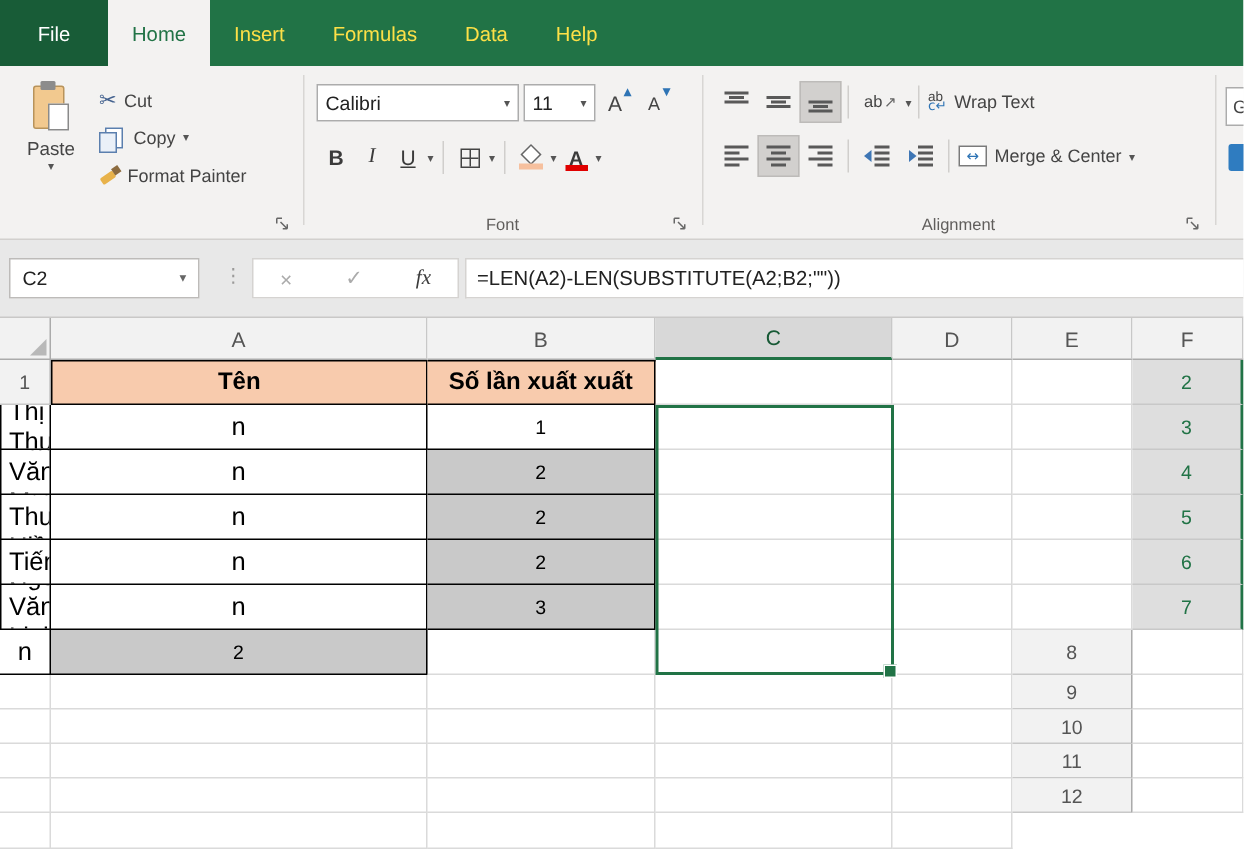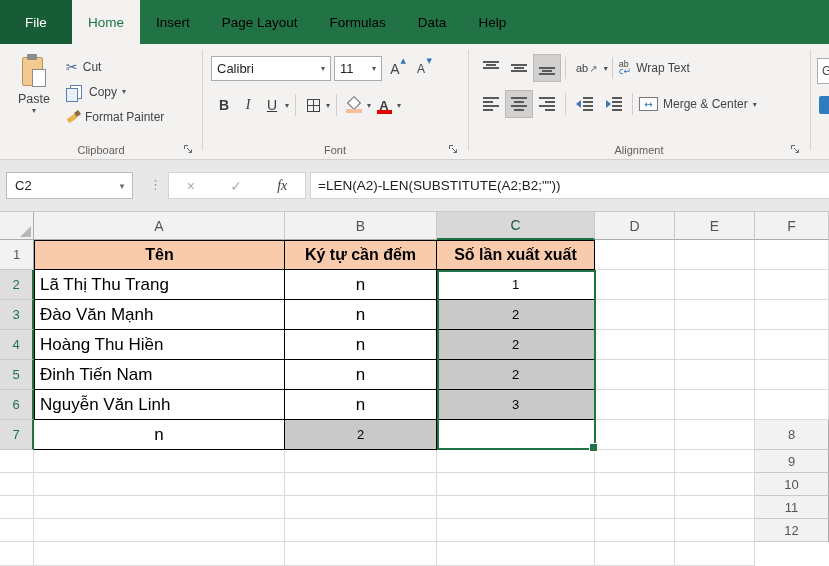--- a/index.html
+++ b/index.html
@@ -2,21 +2,21 @@
 <html><head>
 <meta charset="utf-8">
 <style>
   html,body{margin:0;padding:0;}
   .app{position:relative;width:829px;height:566px;overflow:hidden;background:#fff;
        font-family:"Liberation Sans",sans-serif;-webkit-font-smoothing:antialiased;}
 
   
   .tabbar{position:absolute;left:0;top:0;width:100%;height:44px;background:#217346;display:flex;align-items:stretch;}
   .file-tab{width:72px;background:#185C37;color:#fff;display:flex;align-items:center;justify-content:center;font-size:13.5px;}
-  .tab{display:flex;align-items:center;padding:0 16px;color:#000000;font-size:13.5px;white-space:nowrap;}
+  .tab{display:flex;align-items:center;padding:0 16px;color:#fde047;font-size:13.5px;white-space:nowrap;}
   .tab.active{background:#F3F2F1;color:#217346;}
   .tellme{display:flex;align-items:center;gap:9px;color:#fff;font-size:13.5px;margin-left:14px;white-space:nowrap;}
 
   
   .ribbon{position:absolute;left:0;top:44px;width:100%;height:116px;background:#F3F2F1;border-bottom:1px solid #D2D0CE;box-sizing:border-box;}
   .grp{position:absolute;top:0;height:115px;}
   .gsep{position:absolute;top:6px;width:1px;height:100px;background:#D8D6D4;}
   .grp-label{position:absolute;bottom:3px;left:0;width:100%;text-align:center;font-size:11px;color:#605E5C;}
   .launcher{position:absolute;bottom:4px;right:8px;width:11px;height:11px;}
   .ritem{display:flex;align-items:center;height:25px;font-size:12px;color:#444;gap:5px;white-space:nowrap;}
@@ -33,21 +33,21 @@
   .cut-glyph{font-family:"DejaVu Sans",sans-serif;font-size:14px;color:#44628F;}
   .copy-icon{position:relative;width:10px;height:12px;border:1px solid #5B7FAE;background:#fff;margin-left:4px;margin-right:2px;}
   .copy-icon::before{content:"";position:absolute;left:-5px;top:2px;width:10px;height:12px;border:1px solid #5B7FAE;background:#EAF0F8;}
   .fp-icon{position:relative;width:14px;height:13px;}
   .fp-icon::before{content:"";position:absolute;left:1px;top:6px;width:10px;height:5px;background:#E8B24A;transform:rotate(-35deg);border-radius:1px;}
   .fp-icon::after{content:"";position:absolute;right:0;top:1px;width:5px;height:5px;background:#8C6B3F;transform:rotate(-35deg);}
 
   
   .font-row1{position:absolute;left:8px;top:12px;display:flex;align-items:center;}
   .combo{height:25px;background:#fff;border:1px solid #ACACAC;box-sizing:border-box;display:flex;align-items:center;justify-content:space-between;font-size:13px;color:#222;padding:0 5px;}
-  .combo-font{width:120px;}
+  .combo-font{width:135px;}
   .combo-size{width:48px;margin-left:3px;}
   .fsz-btn{position:relative;width:26px;height:25px;display:flex;align-items:center;justify-content:center;font-size:14px;color:#444;}
   .fsz-btn .up,.fsz-btn .dn{position:absolute;top:1px;right:2px;font-size:7px;color:#2E74B5;font-family:"DejaVu Sans",sans-serif;}
   .font-row2{position:absolute;left:10px;top:48px;display:flex;align-items:center;gap:2px;}
   .fmt-btn{min-width:22px;height:26px;display:flex;align-items:center;justify-content:center;font-size:14px;color:#3B3B3B;}
   .bold-g{font-weight:bold;}
   .italic-g{font-style:italic;font-family:"Liberation Serif",serif;}
   .under-g{text-decoration:underline;}
   .vsep{width:1px;height:22px;background:#D0CECC;margin:0 4px;}
   .border-icon{width:13px;height:13px;border:1px solid #444;box-sizing:border-box;background:
@@ -126,21 +126,20 @@
 </style>
 </head>
 <body>
 
 <div class="app">
 
   <div class="tabbar">
     <div class="file-tab">File</div>
     <div class="tab active">Home</div>
     <div class="tab">Insert</div>
-    <div class="tab">Page Layout</div>
     <div class="tab">Formulas</div>
     <div class="tab">Data</div>
     <div class="tab">Help</div>
   </div>
 
   <div class="ribbon">
 
     <div class="grp" style="left:0;width:202px;">
       <div class="paste-btn">
         <div class="paste-icon">
@@ -159,21 +158,20 @@
         <div class="ritem">
           <span class="copy-icon"></span>
           <span>Copy</span>
           <span class="caret">▾</span>
         </div>
         <div class="ritem">
           <span class="fp-icon"></span>
           <span>Format Painter</span>
         </div>
       </div>
-      <div class="grp-label">Clipboard</div>
       <svg class="launcher" viewBox="0 0 11 11">
         <path d="M1.5 1.5 H5 M1.5 1.5 V5 M4 4 L8.5 8.5 M8.5 8.5 V5.5 M8.5 8.5 H5.5" stroke="#666" stroke-width="1" fill="none"></path>
       </svg>
     </div>
     <div class="gsep" style="left:202px;"></div>
 
     <div class="grp" style="left:203px;width:264px;">
       <div class="font-row1">
         <div class="combo combo-font">
           <span>Calibri</span>
@@ -310,21 +308,20 @@
         <div class="corner-tri"></div>
       </div>
       <div class="gcell ch">A</div>
       <div class="gcell ch">B</div>
       <div class="gcell ch selc">C</div>
       <div class="gcell ch">D</div>
       <div class="gcell ch">E</div>
       <div class="gcell ch">F</div>
       <div class="gcell rh">1</div>
       <div class="gcell cellbox tbl tt th-cell tl">Tên</div>
-      <div class="gcell cellbox tbl tt th-cell">Ký tự cần đếm</div>
       <div class="gcell cellbox tbl tt th-cell">Số lần xuất xuất</div>
       <div class="gcell cellbox"></div>
       <div class="gcell cellbox"></div>
       <div class="gcell cellbox"></div>
       <div class="gcell rh selr">2</div>
       <div class="gcell cellbox tbl name-cell tl">Lã Thị Thu Trang</div>
       <div class="gcell cellbox tbl nb-cell">n</div>
       <div class="gcell cellbox tbl num-cell">1</div>
       <div class="gcell cellbox"></div>
       <div class="gcell cellbox"></div>

